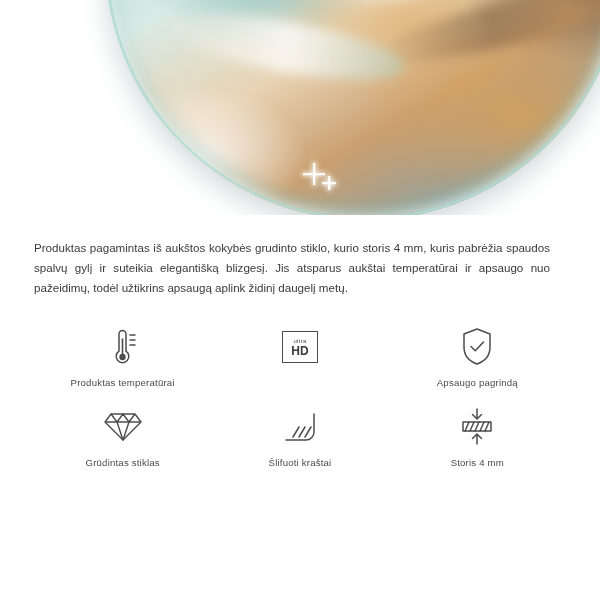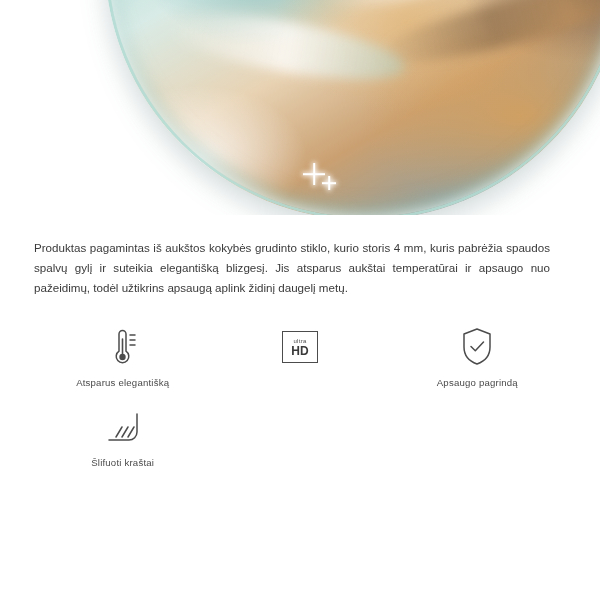--- a/index.html
+++ b/index.html
@@ -208,21 +208,21 @@
 
       <div class="feature">
         <div class="feature-icon">
           <svg width="34" height="40" viewBox="0 0 34 40" fill="none" stroke="#4c4c4c" stroke-width="1.5" stroke-linecap="round">
             <path d="M13 7a3.5 3.5 0 0 1 7 0v17.2a6.3 6.3 0 1 1-7 0V7z"></path>
             <circle cx="16.5" cy="30" r="3.2" fill="#4c4c4c" stroke="none"></circle>
             <path d="M16.5 27V12" stroke-width="1.6"></path>
             <path d="M24 8h5M24 13h5M24 18h5"></path>
           </svg>
         </div>
-        <div class="feature-label">Atsparus elegantišką</div>
+        <div class="feature-label">Produktas temperatūrai</div>
       </div>
 
       <div class="feature">
         <div class="feature-icon">
           <div class="hd-badge">
             <span class="ultra">ultra</span>
             <span class="hd">HD</span>
           </div>
         </div>
       </div>
@@ -230,27 +230,49 @@
       <div class="feature">
         <div class="feature-icon">
           <svg width="36" height="42" viewBox="0 0 36 42" fill="none" stroke="#4c4c4c" stroke-width="1.5" stroke-linejoin="round" stroke-linecap="round">
             <path d="M18 3 5 8v13c0 8.5 5.6 14.4 13 17 7.4-2.6 13-8.5 13-17V8L18 3z"></path>
             <path d="M12 20.5l4.3 4.3L24.5 16"></path>
           </svg>
         </div>
         <div class="feature-label">Apsaugo pagrindą</div>
       </div>
 
+      <div class="feature">
+        <div class="feature-icon">
+          <svg width="40" height="36" viewBox="0 0 40 36" fill="none" stroke="#4c4c4c" stroke-width="1.4" stroke-linejoin="round">
+            <path d="M8 5h24l6 8-18 18L2 13 8 5z"></path>
+            <path d="M2 13h36"></path>
+            <path d="M8 5l6 8 6-8 6 8 6-8"></path>
+            <path d="M14 13l6 18 6-18"></path>
+          </svg>
+        </div>
+        <div class="feature-label">Grūdintas stiklas</div>
+      </div>
 
       <div class="feature">
         <div class="feature-icon">
           <svg width="36" height="34" viewBox="0 0 36 34" fill="none" stroke="#4c4c4c" stroke-width="1.5" stroke-linecap="round" stroke-linejoin="round">
             <path d="M4 30h20a8 8 0 0 0 8-8V4"></path>
             <path d="M11 27l6-10M17 27l6-10M23 27l6-10"></path>
           </svg>
         </div>
         <div class="feature-label">Šlifuoti kraštai</div>
       </div>
 
+      <div class="feature">
+        <div class="feature-icon">
+          <svg width="38" height="40" viewBox="0 0 38 40" fill="none" stroke="#4c4c4c" stroke-width="1.5" stroke-linecap="round" stroke-linejoin="round">
+            <path d="M19 2v8M14.5 7.5L19 12l4.5-4.5"></path>
+            <rect x="5" y="15" width="28" height="9"></rect>
+            <path d="M7 24l4-9M12 24l4-9M17 24l4-9M22 24l4-9M27 24l4-9"></path>
+            <path d="M19 37v-8M14.5 31.5L19 27l4.5 4.5"></path>
+          </svg>
+        </div>
+        <div class="feature-label">Storis 4 mm</div>
+      </div>
 
     </div>
   </div>
 </div>
 
 </body></html>

